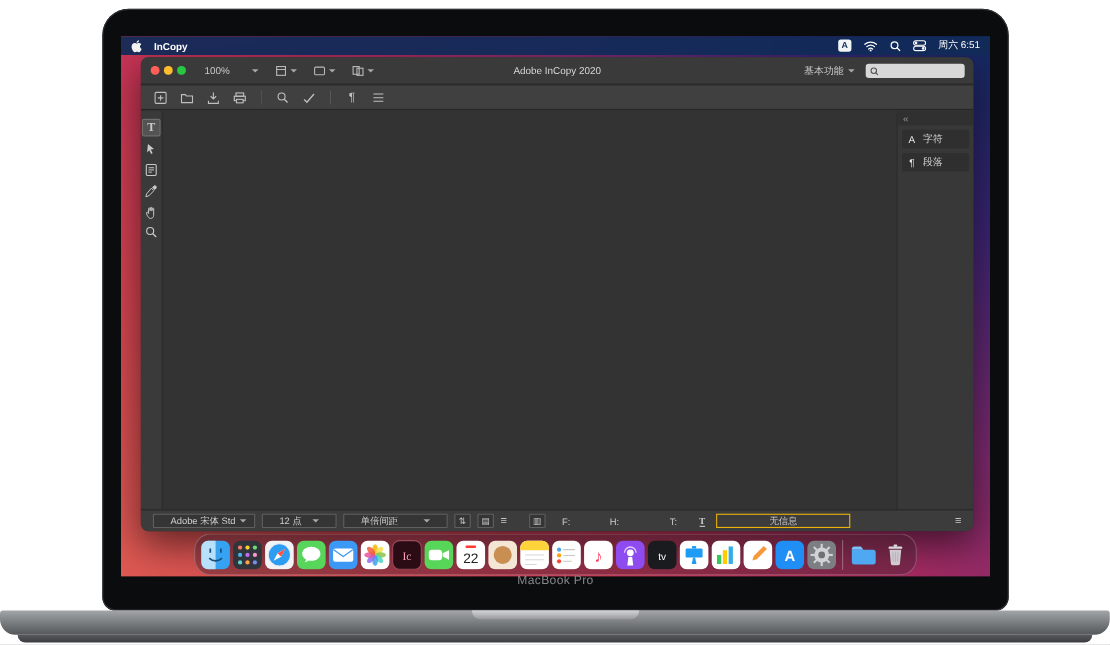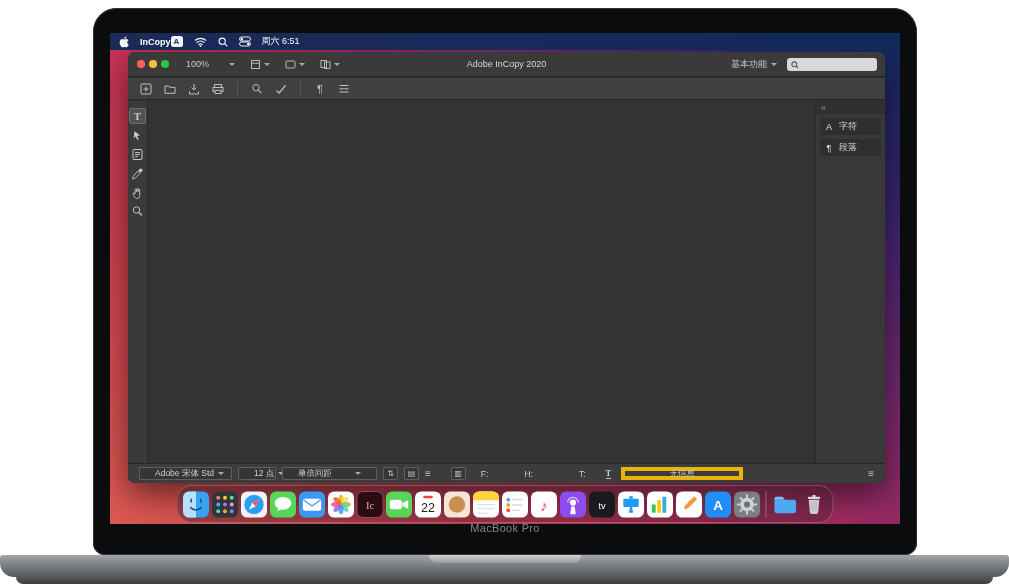--- a/index.html
+++ b/index.html
@@ -16,21 +16,21 @@
   .base{position:absolute;left:0;top:555px;width:1009px;height:22px;
         background:linear-gradient(180deg,#a3a6a9 0%,#8a8d90 30%,#6b6e71 70%,#55585b 100%);
         border-radius:3px 3px 14px 14px;}
   .base-notch{position:absolute;left:50%;top:555px;transform:translateX(-50%);width:152px;height:8px;
         background:linear-gradient(180deg,#d2d4d6,#97999c);border-radius:0 0 9px 9px;}
   .base-foot{position:absolute;left:16px;top:577px;width:977px;height:7px;
         background:linear-gradient(180deg,#57595c,#3b3d40);border-radius:0 0 12px 12px;}
 
   
   .menubar{position:absolute;left:0;top:0;width:100%;height:17px;background:rgba(17,42,88,.94);
-           display:flex;align-items:center;padding:0 9px;color:#fff;font-size:9px;z-index:5;}
+           display:flex;align-items:center;justify-content:space-between;padding:0 9px;color:#fff;font-size:9px;z-index:5;}
   .mb-left,.mb-right{display:flex;align-items:center;gap:11px;}
   .mb-app{font-weight:bold;}
   .mb-item{opacity:.95;white-space:nowrap;}
   .apple{display:flex;align-items:center;}
   .input-badge{width:12px;height:11px;background:rgba(255,255,255,.95);color:#16325c;border-radius:2.5px;
                font-size:8px;font-weight:bold;display:flex;align-items:center;justify-content:center;}
   .mb-icon{display:flex;align-items:center;}
 
   
   .app-window{position:absolute;left:18px;top:19px;width:757px;height:431px;border-radius:7px;overflow:hidden;
@@ -63,28 +63,28 @@
   .rightpanel{position:absolute;right:0;top:0;bottom:0;width:70px;background:#383839;border-left:1px solid #2a2a2b;}
   .rp-header{height:13px;background:#303031;color:#9a9a9a;font-size:9px;display:flex;align-items:center;padding:0 5px;}
   .rp-tab{display:flex;align-items:center;gap:5px;height:17px;margin:4px 4px 0;background:#2f2f30;border-radius:2px;
           padding:0 4px;color:#d2d2d2;font-size:9px;}
   .rp-icon{font-size:9px;color:#e6e6e6;width:10px;text-align:center;flex:none;}
 
   .bottombar{position:absolute;left:0;bottom:0;width:100%;height:20px;background:#3c3c3d;border-top:1px solid #262627;
              display:flex;align-items:center;padding:0 11px;gap:6px;color:#cfcfcf;font-size:8.5px;}
   .combo{height:13px;border:1px solid #5f5f5f;background:#353536;display:flex;align-items:center;
          justify-content:space-between;padding:0 15px;gap:4px;border-radius:1px;white-space:nowrap;}
-  .combo.font{width:93px;}.combo.size{width:38px;}.combo.leading{width:95px;}
+  .combo.font{width:93px;}.combo.size{width:68px;}.combo.leading{width:95px;}
   .bb-btn{width:15px;height:13px;border:1px solid #5f5f5f;background:#353536;display:flex;align-items:center;
           justify-content:center;font-size:8px;color:#c5c5c5;border-radius:1px;flex:none;}
   .bb-icon{font-size:10px;color:#c5c5c5;}
   .bb-label{margin-left:9px;}
   .underT{font-family:"Liberation Serif","DejaVu Serif",serif;font-weight:bold;border-bottom:1px solid #c5c5c5;
           line-height:9px;margin-left:14px;}
-  .status-box{width:122px;height:13px;border:4px solid #eab308;display:flex;align-items:center;justify-content:center;
+  .status-box{width:122px;height:13px;border:1px solid #eab308;display:flex;align-items:center;justify-content:center;
               color:#c9c9c9;margin-left:4px;}
   .bb-menu{margin-left:auto;}
 
   
   .dock{position:absolute;left:50%;top:452px;transform:translateX(-50%);height:38px;
         background:rgba(70,35,50,.42);border:1px solid rgba(255,255,255,.22);border-radius:15px;
         display:flex;align-items:center;padding:0 5px;gap:1.5px;backdrop-filter:blur(5px);z-index:4;}
   .dock-item{width:27.5px;height:30px;display:flex;align-items:center;justify-content:center;}
   .dock-divider{width:1px;height:27px;background:rgba(255,255,255,.3);margin:0 3px;flex:none;}
 </style>

